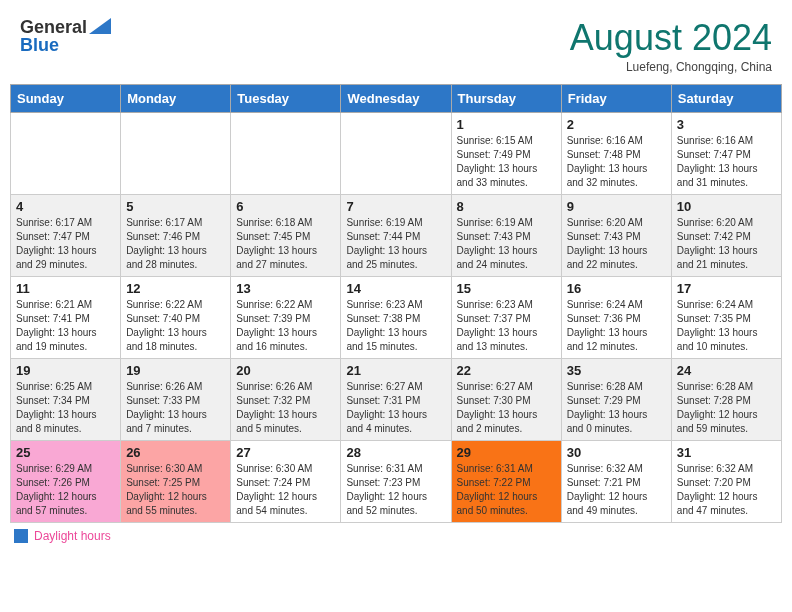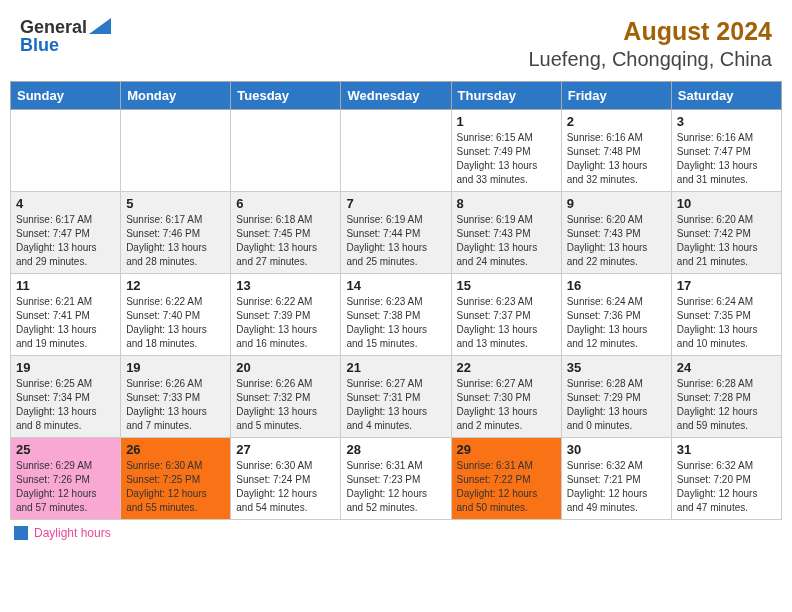--- a/index.html
+++ b/index.html
@@ -30,27 +30,27 @@
     .logo-text-blue {
       font-size: 18px;
       font-weight: bold;
       color: #1a6bbf;
       line-height: 1;
     }
     .title-area {
       text-align: right;
     }
     .month-title {
-      font-size: 25px;
-      font-weight: bold;
-      color: #a16207;
+      font-size: 36px;
+      font-weight: normal;
+      color: #0f766e;
       line-height: 1.1;
     }
     .location-title {
-      font-size: 20px;
+      font-size: 12px;
       color: #444;
       margin-top: 2px;
     }
     .calendar {
       width: 100%;
       border-collapse: collapse;
       margin-top: 6px;
     }
     .calendar th {
       background-color: #2d77c7;
@@ -298,21 +298,21 @@
 Daylight: 12 hours and 59 minutes.</div>
         </td>
       </tr>
       <tr>
         <td style="background: #f9a8d4;">
           <span class="day-number">25</span>
           <div class="day-info" style="white-space: pre-line;">Sunrise: 6:29 AM
 Sunset: 7:26 PM
 Daylight: 12 hours and 57 minutes.</div>
         </td>
-        <td style="background: #f97316;">
+        <td style="background: #fca5a5;">
           <span class="day-number">26</span>
           <div class="day-info" style="white-space: pre-line;">Sunrise: 6:30 AM
 Sunset: 7:25 PM
 Daylight: 12 hours and 55 minutes.</div>
         </td>
         <td style="background: rgb(255, 255, 255);">
           <span class="day-number">27</span>
           <div class="day-info" style="white-space: pre-line;">Sunrise: 6:30 AM
 Sunset: 7:24 PM
 Daylight: 12 hours and 54 minutes.</div>

